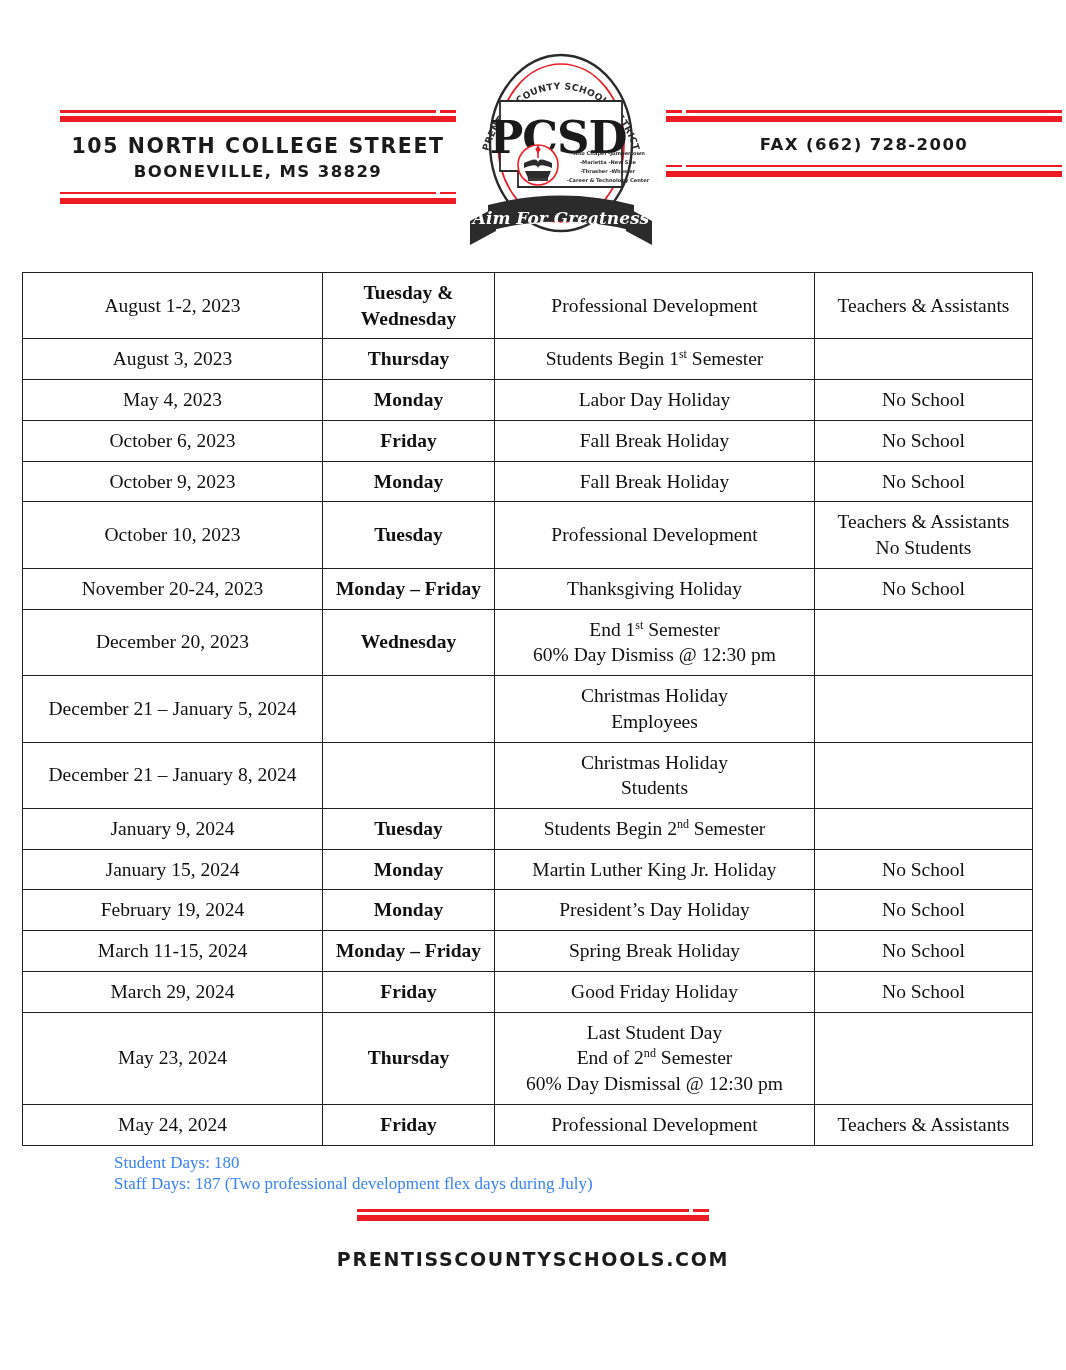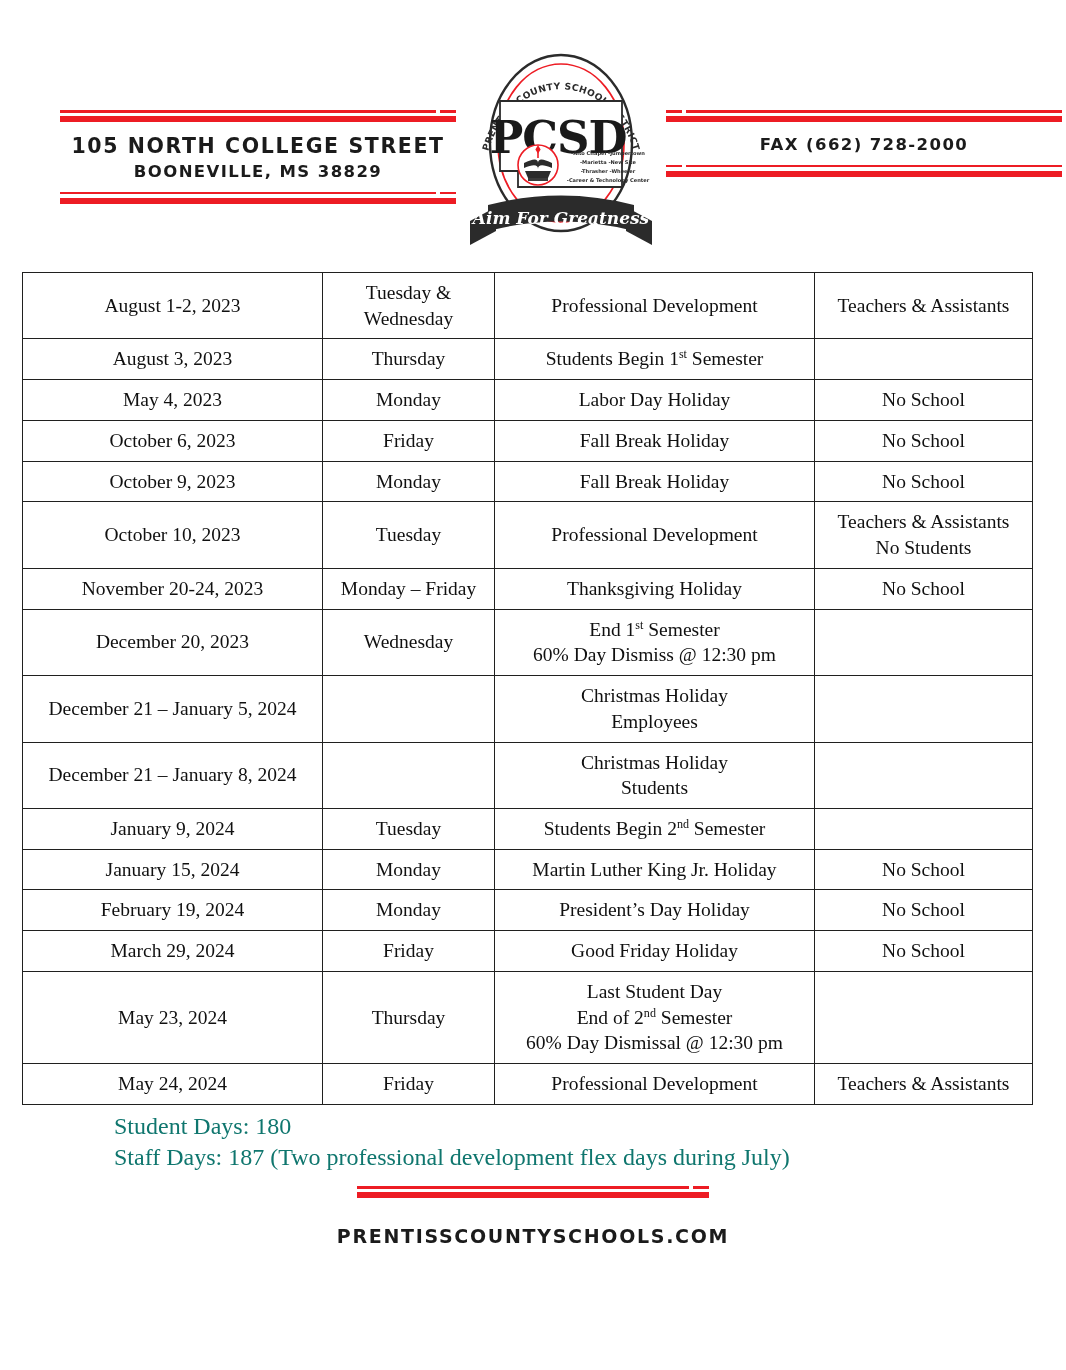--- a/index.html
+++ b/index.html
@@ -119,34 +119,34 @@
     font-family: "Liberation Serif", "DejaVu Serif", serif;
     color: #101010;
   }
 
   col.c-date { width: 300px; }
   col.c-day  { width: 172px; }
   col.c-evt  { width: 320px; }
   col.c-note { width: 218px; }
 
   td.cell-date { font-size: 19.5px; }
-  td.cell-day  { font-size: 19.5px; }
+  td.cell-day  { font-size: 19.5px; font-weight: bold; }
   td.cell-evt  { font-size: 19.5px; }
   td.cell-note { font-size: 19.5px; }
 
   .line { display: block; white-space: nowrap; }
 
   sup { font-size: 0.62em; vertical-align: super; line-height: 0; }
 
   
   .notes {
     padding: 6px 0 0 92px;
-    font-size: 24px;
+    font-size: 17px;
     line-height: 1.28;
-    color: #0f766e;
+    color: #3b82f6;
   }
   .notes .note-line { white-space: nowrap; }
 
   
   .footer-band {
     margin-top: 14px;
     display: flex;
     flex-direction: column;
     align-items: center;
   }
@@ -418,20 +418,32 @@
             <span class="line">Monday</span>
           </td>
           <td class="cell-evt">
             <span class="line">President’s Day Holiday</span>
           </td>
           <td class="cell-note">
             <span class="line">No School</span>
           </td>
         </tr>
         <tr>
+          <td class="cell-date">March 11-15, 2024</td>
+          <td class="cell-day">
+            <span class="line">Monday – Friday</span>
+          </td>
+          <td class="cell-evt">
+            <span class="line">Spring Break Holiday</span>
+          </td>
+          <td class="cell-note">
+            <span class="line">No School</span>
+          </td>
+        </tr>
+        <tr>
           <td class="cell-date">March 29, 2024</td>
           <td class="cell-day">
             <span class="line">Friday</span>
           </td>
           <td class="cell-evt">
             <span class="line">Good Friday Holiday</span>
           </td>
           <td class="cell-note">
             <span class="line">No School</span>
           </td>

